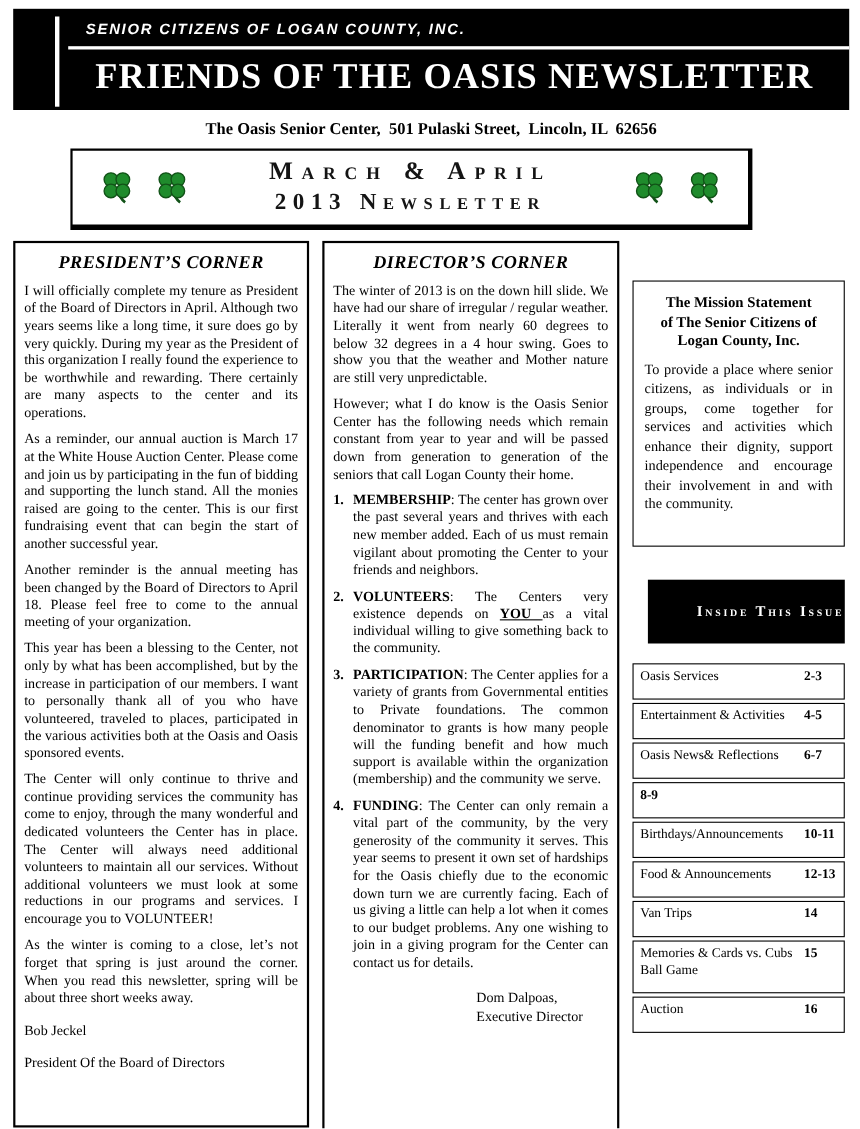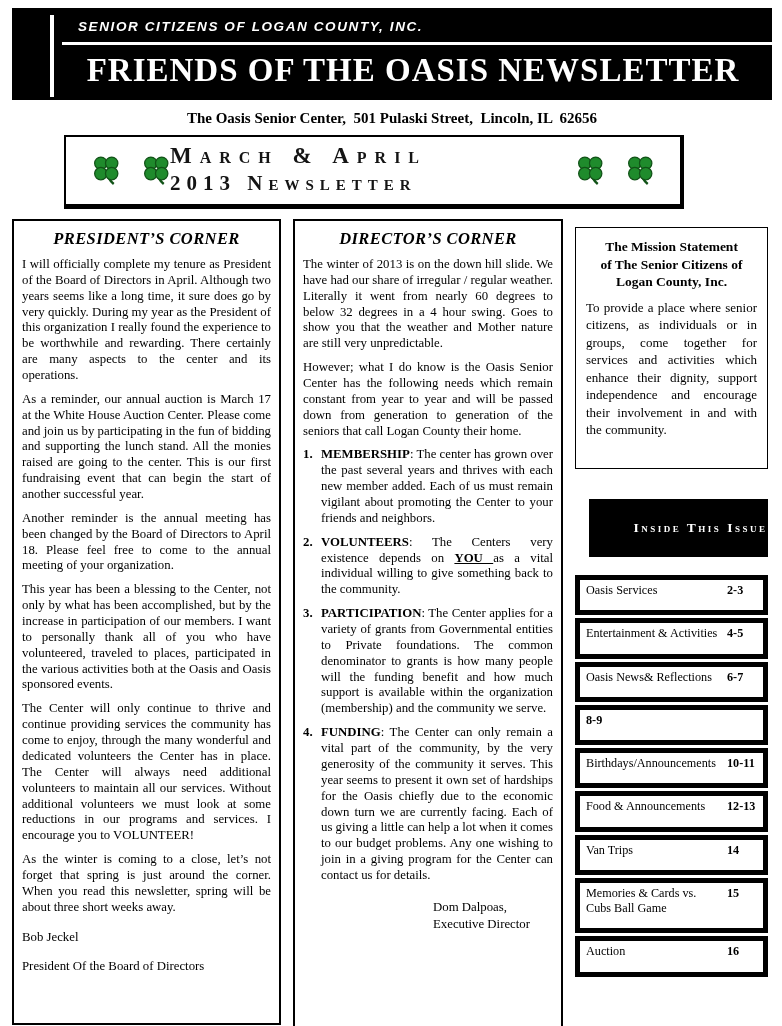--- a/index.html
+++ b/index.html
@@ -18,21 +18,21 @@
 
   .address-line { text-align:center; font-weight:bold; font-size:15px; margin:10px 0 8px; white-space:pre; }
 
   
   .issue-banner { width:620px; margin:4px 0 10px 52px; border:2px solid #000; border-right-width:4px;
                   border-bottom-width:5px; background:#fff; display:flex; align-items:center;
                   padding:6px 26px 8px; }
   .clover-pair { display:flex; gap:22px; }
   .clover circle { fill:#1f8b2c; stroke:#115217; stroke-width:1.2; }
   .clover path { stroke:#115217; stroke-width:2.4; fill:none; }
-  .banner-text { flex:1; color:#141414; }
+  .banner-text { flex:1; text-align:center; color:#141414; }
   .banner-line1 { font-size:23px; font-weight:bold; font-variant:small-caps; letter-spacing:8px; }
   .banner-line2 { font-size:21px; font-weight:bold; font-variant:small-caps; letter-spacing:6px; margin-top:2px; }
 
   
   .columns { display:flex; gap:12px; align-items:flex-start; }
   .col-box { border:2px solid #000; background:#fff; padding:6px 8px; overflow:hidden; }
   .president-col { width:269px; height:806px; }
   .director-col  { width:270px; height:812px; }
   .right-col { width:193px; display:flex; flex-direction:column; }
 
@@ -43,30 +43,30 @@
 
   .d-item { display:flex; margin-bottom:8px; }
   .d-num { width:18px; flex:none; font-weight:bold; font-size:12.8px; line-height:1.24; }
   .d-body { flex:1; font-size:12.8px; line-height:1.24; text-align:justify; }
   .d-term { font-weight:bold; }
   .emph { font-weight:bold; text-decoration:underline; }
   .d-sig { margin-top:16px; margin-left:52%; font-size:12.8px; }
   .d-sig div { margin-bottom:2px; }
 
   
-  .mission-box { border:1.5px solid #000; margin-top:8px; padding:10px 10px 1px; min-height:242px; }
+  .mission-box { border:1.5px solid #000; margin-top:36px; padding:10px 10px 1px; min-height:242px; }
   .mission-title { text-align:center; font-weight:bold; font-size:13.5px; line-height:1.3; margin-bottom:8px; }
   .mission-body { font-size:13px; line-height:1.35; text-align:justify; }
 
   .inside-box { background:#000; color:#fff; margin:30px 0 0 14px; height:58px; display:flex;
                 align-items:center; justify-content:center; }
   .inside-title { font-weight:bold; font-size:13.5px; font-variant:small-caps; letter-spacing:2.5px;margin-left:44px; }
 
   .toc { margin-top:18px; }
-  .toc-row { border:5px solid #000000; margin-bottom:3px; display:flex; padding:3px 4px 12px 6px;
+  .toc-row { border:1px solid #000000; margin-bottom:3px; display:flex; padding:3px 4px 12px 6px;
              font-size:12.2px; line-height:1.25; min-height:33px; }
   .toc-label { flex:1; overflow-wrap:break-word; padding-right:4px; }
   .toc-page { width:32px; flex:none; font-weight:bold; }
 </style>
 </head>
 <body>
 
 <div class="page">
 
   <header class="masthead">

